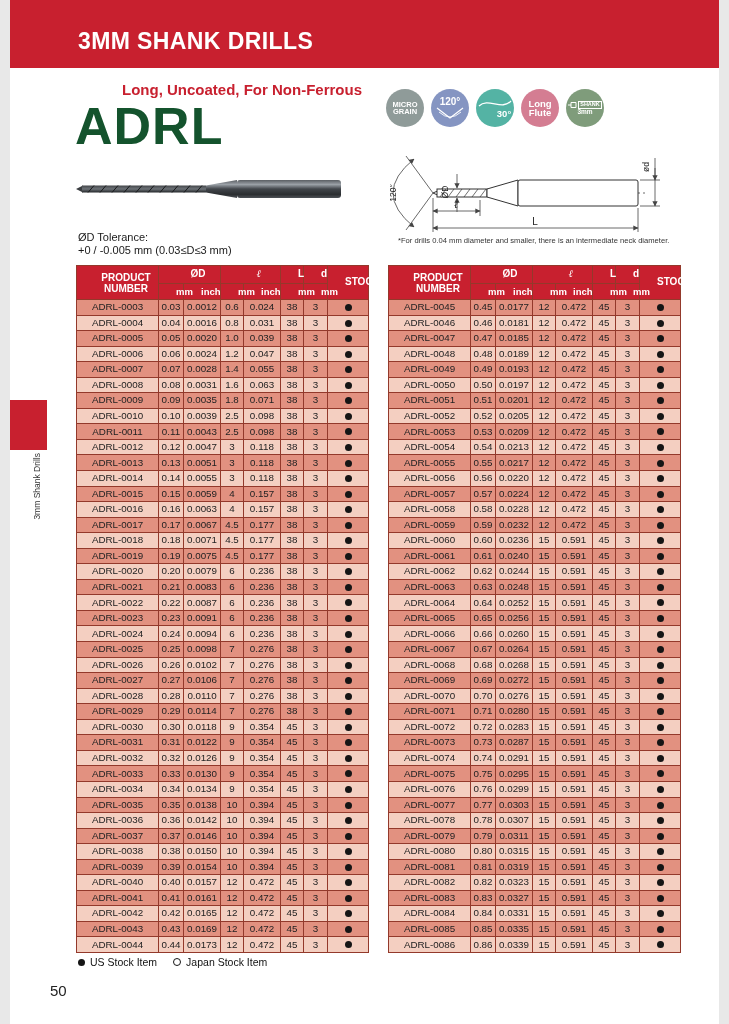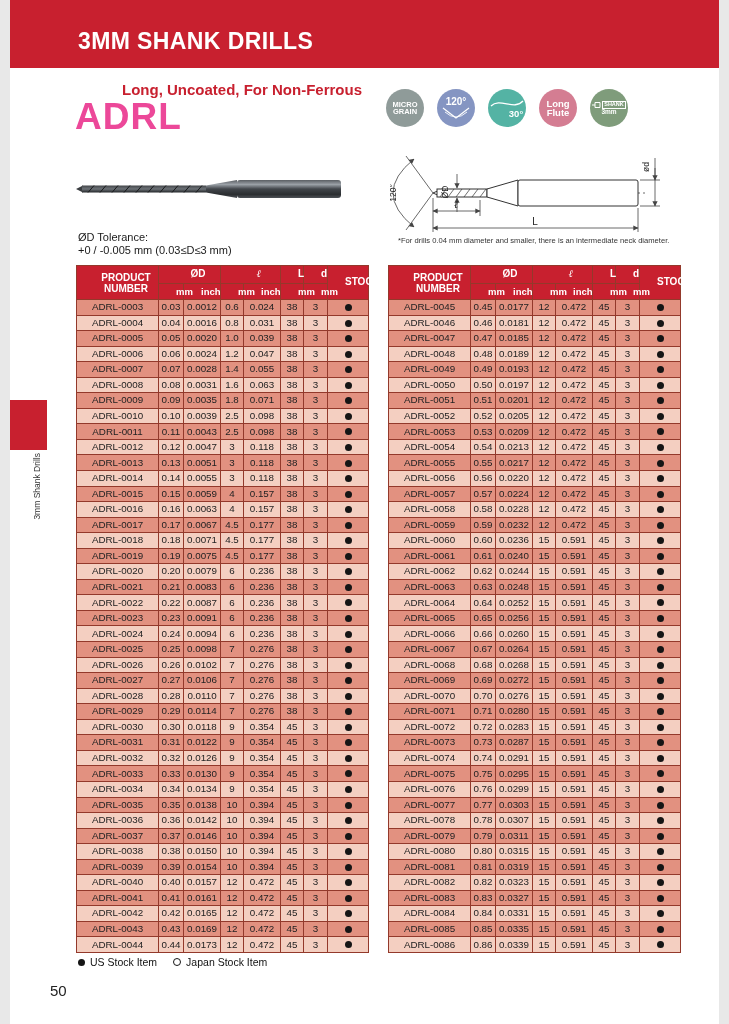--- a/index.html
+++ b/index.html
@@ -5,23 +5,23 @@
   html,body { margin:0; padding:0; background:#e8e8e8; }
   #canvas {
     position:relative; width:709px; height:1024px; background:#ffffff;
     font-family:"Liberation Sans", sans-serif; overflow:hidden; margin:0 auto;
   }
   
   .banner { position:absolute; top:0; left:0; width:729px; height:68px; background:#c8202f; }
   .banner-title { position:absolute; left:68px; top:28px; color:#fff; font-size:23px; font-weight:bold; letter-spacing:.4px; }
   
   .subtitle { position:absolute; left:68px; top:81px; color:#c8202f; font-size:15px; font-weight:bold;margin-left:44px; }
-  .series   { position:absolute; left:65px; top:96px; color:#ec4899; font-size:37px; font-weight:800; letter-spacing:1px; }
+  .series   { position:absolute; left:65px; top:96px; color:#14532d; font-size:52px; font-weight:800; letter-spacing:1px; }
   
-  .badges { position:absolute; left:376px; top:89px; display:flex; gap:13px; }
+  .badges { position:absolute; left:376px; top:89px; display:flex; gap:7px; }
   .badge { width:38px; height:38px; border-radius:50%; color:#fff; display:flex; flex-direction:column;
            align-items:center; justify-content:center; text-align:center; line-height:1; }
   .badge-micro { background:#8f9b99; font-size:7.5px; font-weight:bold; }
   .badge-angle { background:#8595c2; font-size:10px; font-weight:bold; }
   .badge-helix { background:#54b3a4; font-size:9.5px; font-weight:bold; }
   .badge-flute { background:#d47d92; font-size:9.5px; font-weight:bold; }
   .badge-shank { background:#7f9c7b; font-size:6.5px; font-weight:bold; }
   .badge svg { display:block; }
   .shank-box { border:1px solid #fff; font-size:5.5px; padding:0 1px; font-weight:bold; }
   .shank-row { display:flex; align-items:center; gap:1px; }

